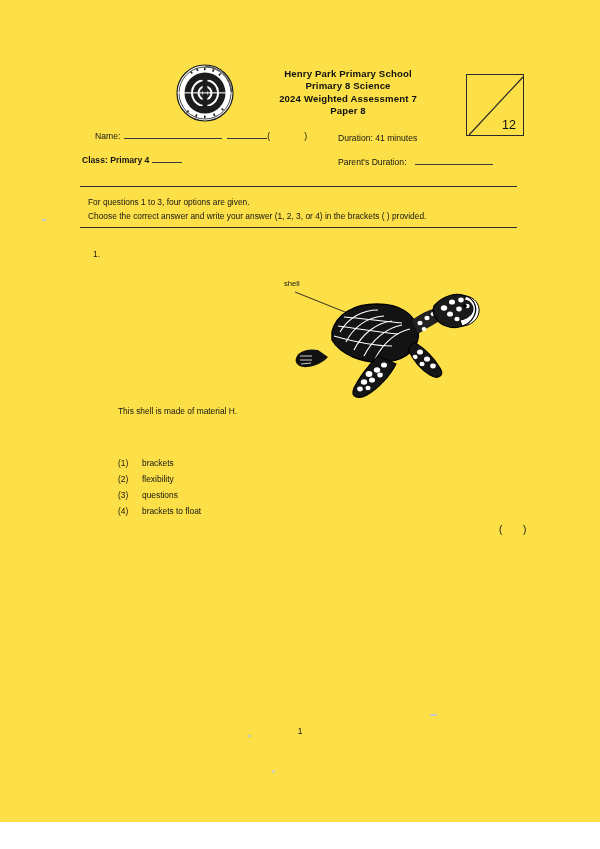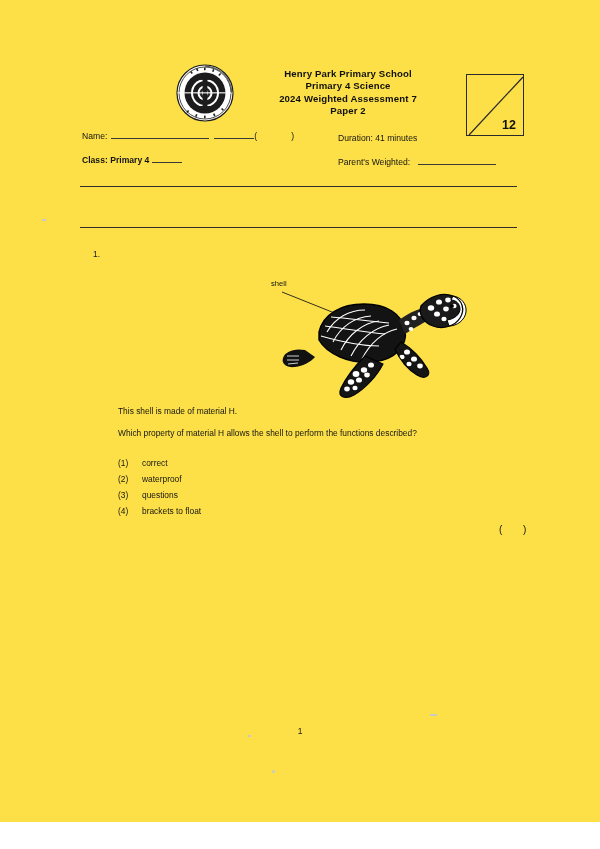--- a/index.html
+++ b/index.html
@@ -53,32 +53,32 @@
   }
   .marks-box .diag {
     position: absolute;
     inset: 0;
   }
   .marks-box .marks-value {
     position: absolute;
     right: 7px;
     bottom: 3px;
     font-size: 12.5px;
-    font-weight: bold;
+    font-weight: normal;
     color: #101010;
   }
 
   
   .field {
     position: absolute;
     font-size: 8.6px;
     color: #141414;
     white-space: nowrap;
   }
-  .f-name  { left: 82px;  top: 131px; }
+  .f-name  { left: 95px;  top: 131px; }
   .f-class { left: 82px;  top: 155px; font-weight: bold; }
   .f-dur   { left: 338px; top: 133px; }
   .f-sig   { left: 338px; top: 157px; }
 
   .rule-line {
     display: inline-block;
     border-bottom: 1px solid #3a3a3a;
     vertical-align: baseline;
     height: 0;
   }
@@ -122,21 +122,21 @@
     top: 249px;
     width: 400px;
     font-size: 8.4px;
     line-height: 12.5px;
     color: #151515;
   }
 
   
   .figure {
     position: absolute;
-    left: 261px;
+    left: 274px;
     top: 276px;
     width: 215px;
     height: 125px;
   }
   .shell-label {
     position: absolute;
     left: 10px;
     top: 3px;
     font-size: 7.6px;
     color: #151515;
@@ -239,23 +239,23 @@
         <rect x="20" y="50" width="1.6" height="2.6" transform="rotate(22 20 50)"></rect>
         <rect x="28" y="51.6" width="1.6" height="2.6"></rect>
         <rect x="37" y="50" width="1.6" height="2.6" transform="rotate(-24 37 50)"></rect>
         <rect x="45" y="45" width="1.6" height="2.6" transform="rotate(-44 45 45)"></rect>
       </g>
     </svg>
   </div>
 
   <div class="school-head">
     <div>Henry Park Primary School</div>
-    <div>Primary 4 Science</div>
+    <div>Primary 8 Science</div>
     <div>2024 Weighted Assessment 7</div>
-    <div>Paper 2</div>
+    <div>Paper 8</div>
   </div>
 
   <div class="marks-box">
     <svg class="diag" viewBox="0 0 58 62" width="58" height="62">
       <line x1="2" y1="60" x2="56" y2="2" stroke="#2a2a2a" stroke-width="1.2"></line>
     </svg>
     <span class="marks-value">12</span>
   </div>
 
   <div class="field f-name">
@@ -263,26 +263,30 @@
   </div>
 
   <div class="field f-class">
     <span>Class:</span>
     <span>Primary 4</span><span class="rule-line ln-class"></span>
   </div>
 
   <div class="field f-dur">Duration: 41 minutes</div>
 
   <div class="field f-sig">
-    <span>Parent's Weighted:</span><span class="rule-line ln-sig"></span>
+    <span>Parent's Duration:</span><span class="rule-line ln-sig"></span>
   </div>
 
   <div class="hr hr-top"></div>
   <div class="hr hr-bot"></div>
 
+  <div class="instructions">
+    <div>For questions 1 to 3, four options are given.</div>
+    <div>Choose the correct answer and write your answer (1, 2, 3, or 4) in the brackets ( ) provided.</div>
+  </div>
 
   <div class="q-num">1.</div>
 
   <div class="figure">
     <span class="shell-label">shell</span>
     <svg viewBox="0 0 215 125" width="215" height="125">
       <line x1="21" y1="16" x2="76" y2="38" stroke="#1a1a1a" stroke-width="0.9"></line>
 
       <path d="M44 74 C32 72 24 76 22 82 C20 88 26 92 34 91 C42 90 50 86 54 81 Z" fill="#111"></path>
       <path d="M26 80 L38 80 M26 84 L38 84 M27 88 L37 87" stroke="#fff" stroke-width="0.8"></path>
@@ -344,30 +348,29 @@
         <ellipse cx="183" cy="43" rx="2.6" ry="2.2"></ellipse>
       </g>
 
       <path d="M192 20 C200 21 206 28 205 36 C204 44 196 50 188 50 L186 44 C194 43 199 38 199 33 C199 28 195 24 190 24 Z" fill="#ffffff" stroke="#000" stroke-width="1"></path>
       <path d="M160 30 C168 20 182 16 192 20 C202 24 204 34 199 42 C194 50 182 54 172 50 C163 47 157 38 160 30 Z" fill="none" stroke="#000" stroke-width="1.3"></path>
       <circle cx="191" cy="30" r="1.9" fill="#000"></circle>
     </svg>
   </div>
 
   <div class="sub-a">This shell is made of material H.</div>
-  <div class="sub-b">Which property of material H allows the shell to perform the functions described?</div>
 
   <div class="options">
     <div class="opt-row">
       <span class="opt-key">(1)</span>
-      <span class="opt-txt">correct</span>
+      <span class="opt-txt">brackets</span>
     </div>
     <div class="opt-row">
       <span class="opt-key">(2)</span>
-      <span class="opt-txt">waterproof</span>
+      <span class="opt-txt">flexibility</span>
     </div>
     <div class="opt-row">
       <span class="opt-key">(3)</span>
       <span class="opt-txt">questions</span>
     </div>
     <div class="opt-row">
       <span class="opt-key">(4)</span>
       <span class="opt-txt">brackets to float</span>
     </div>
   </div>

